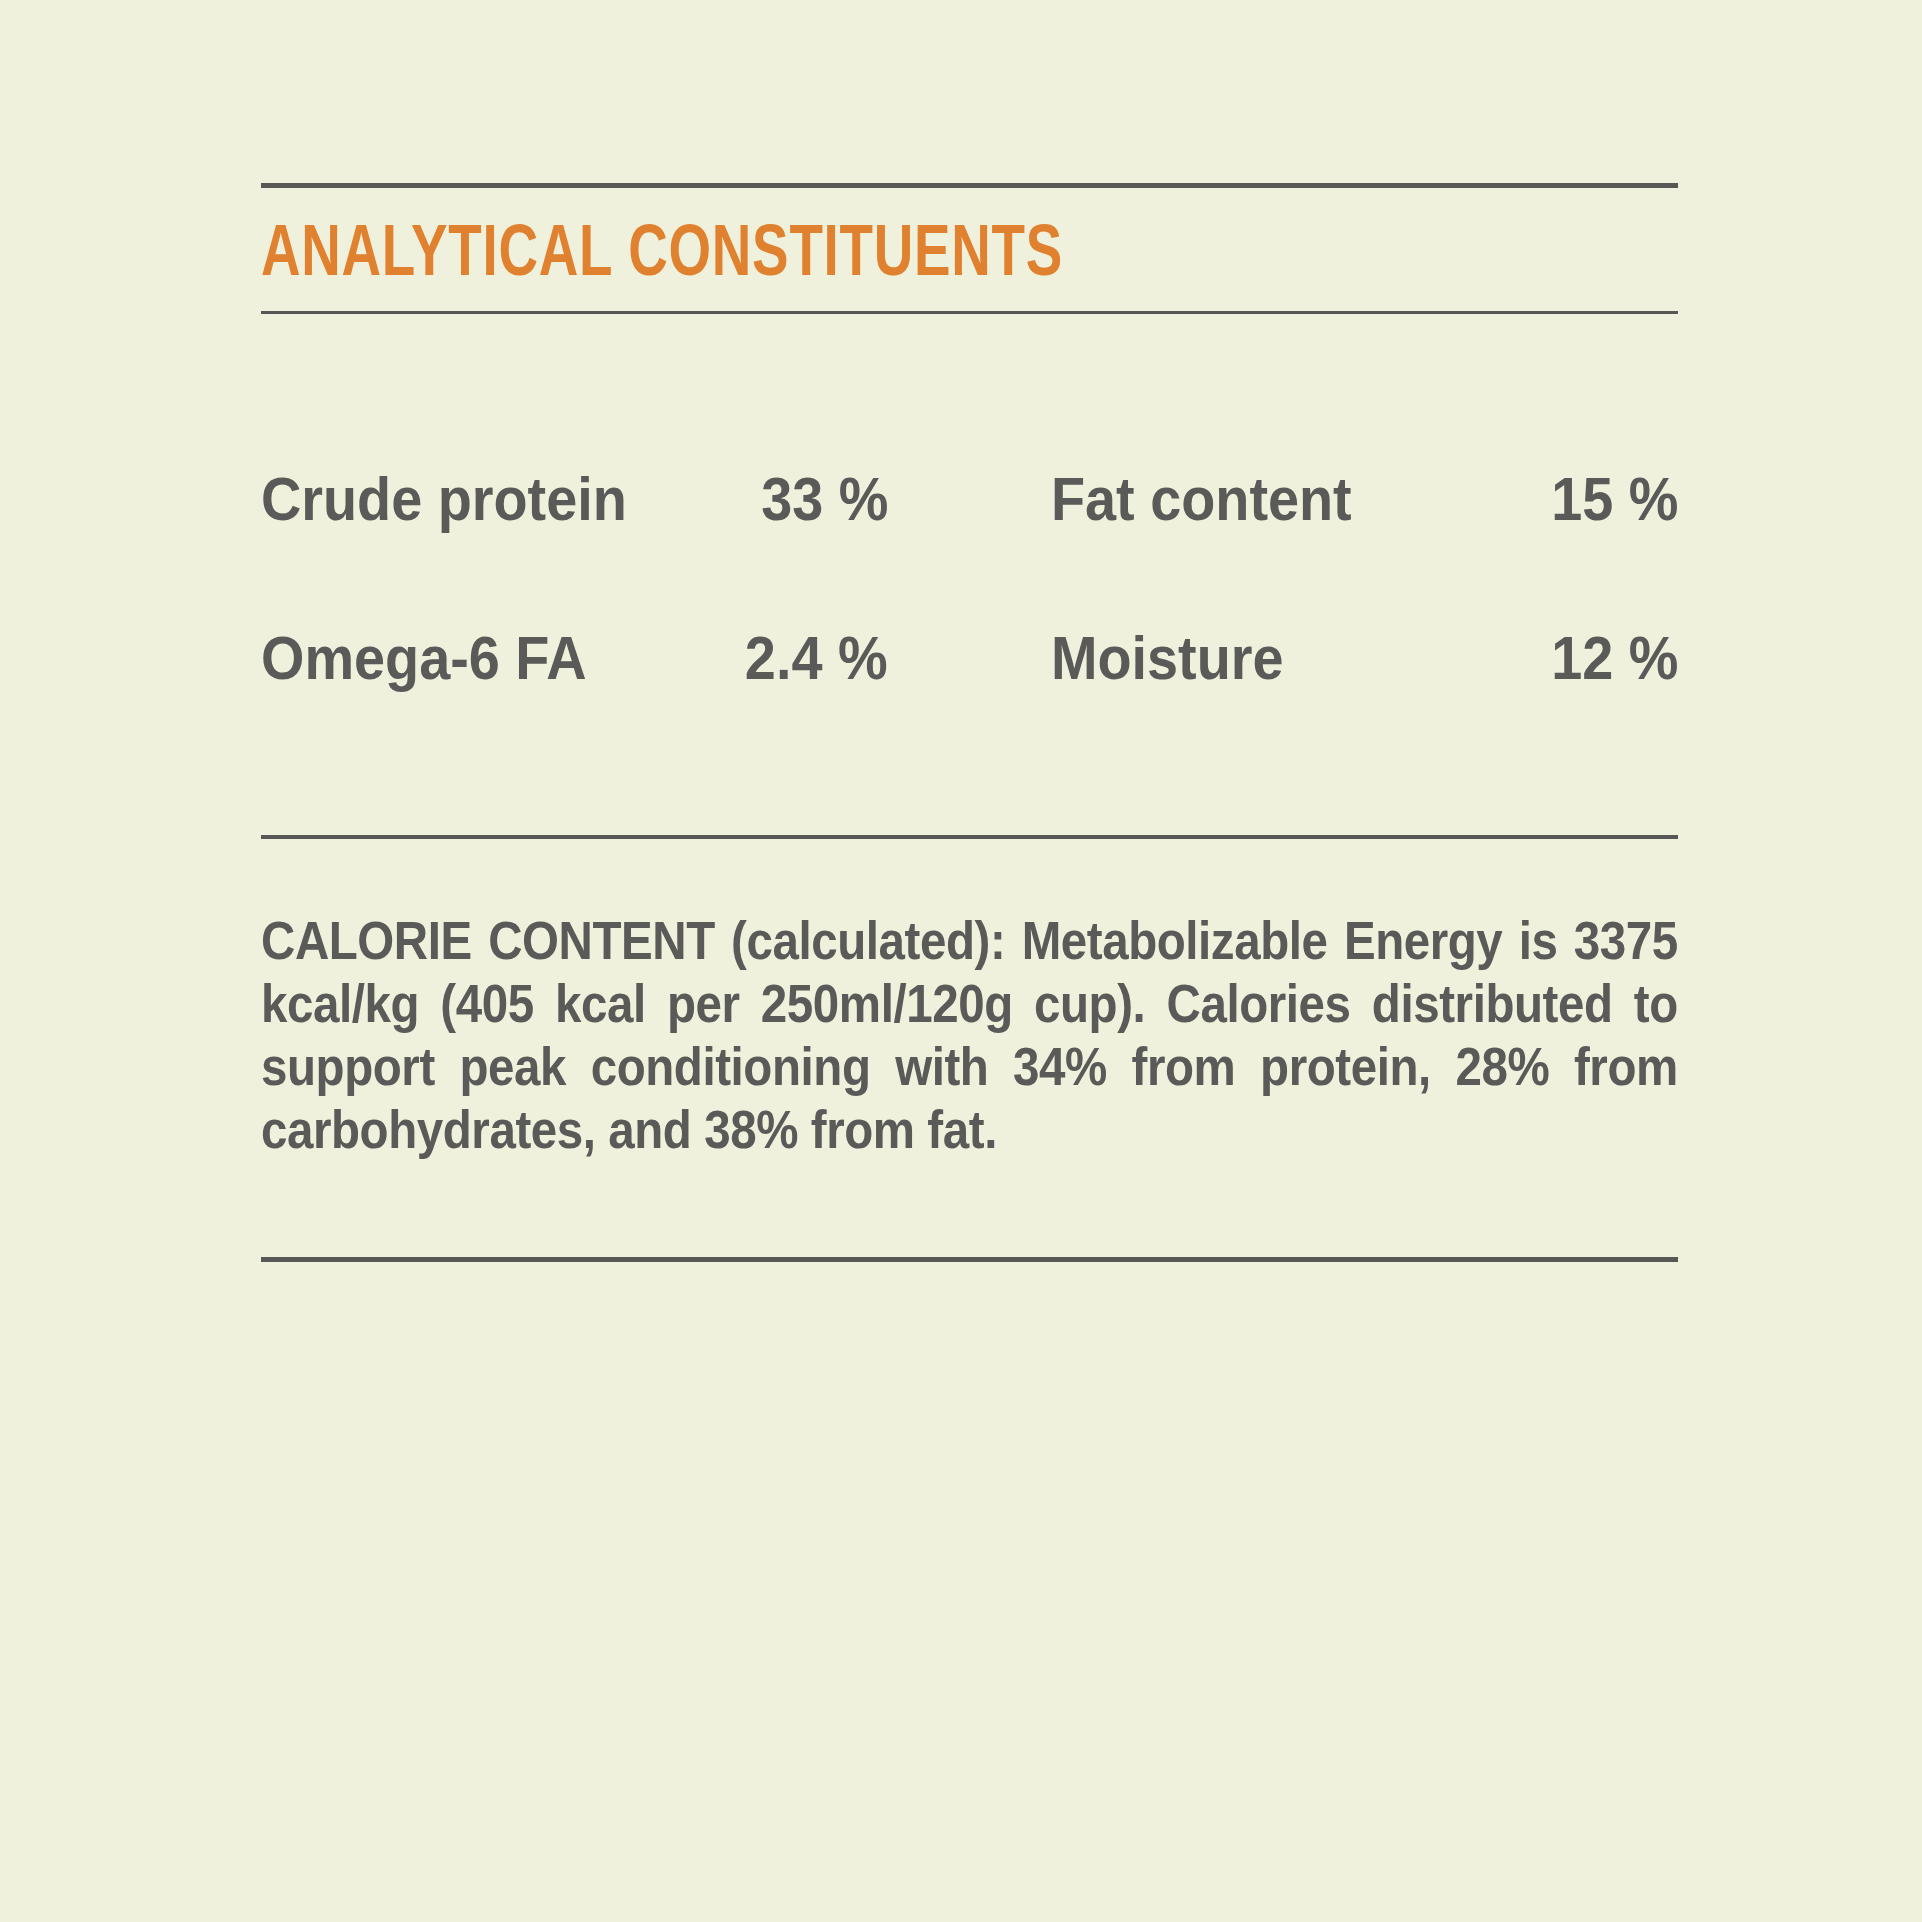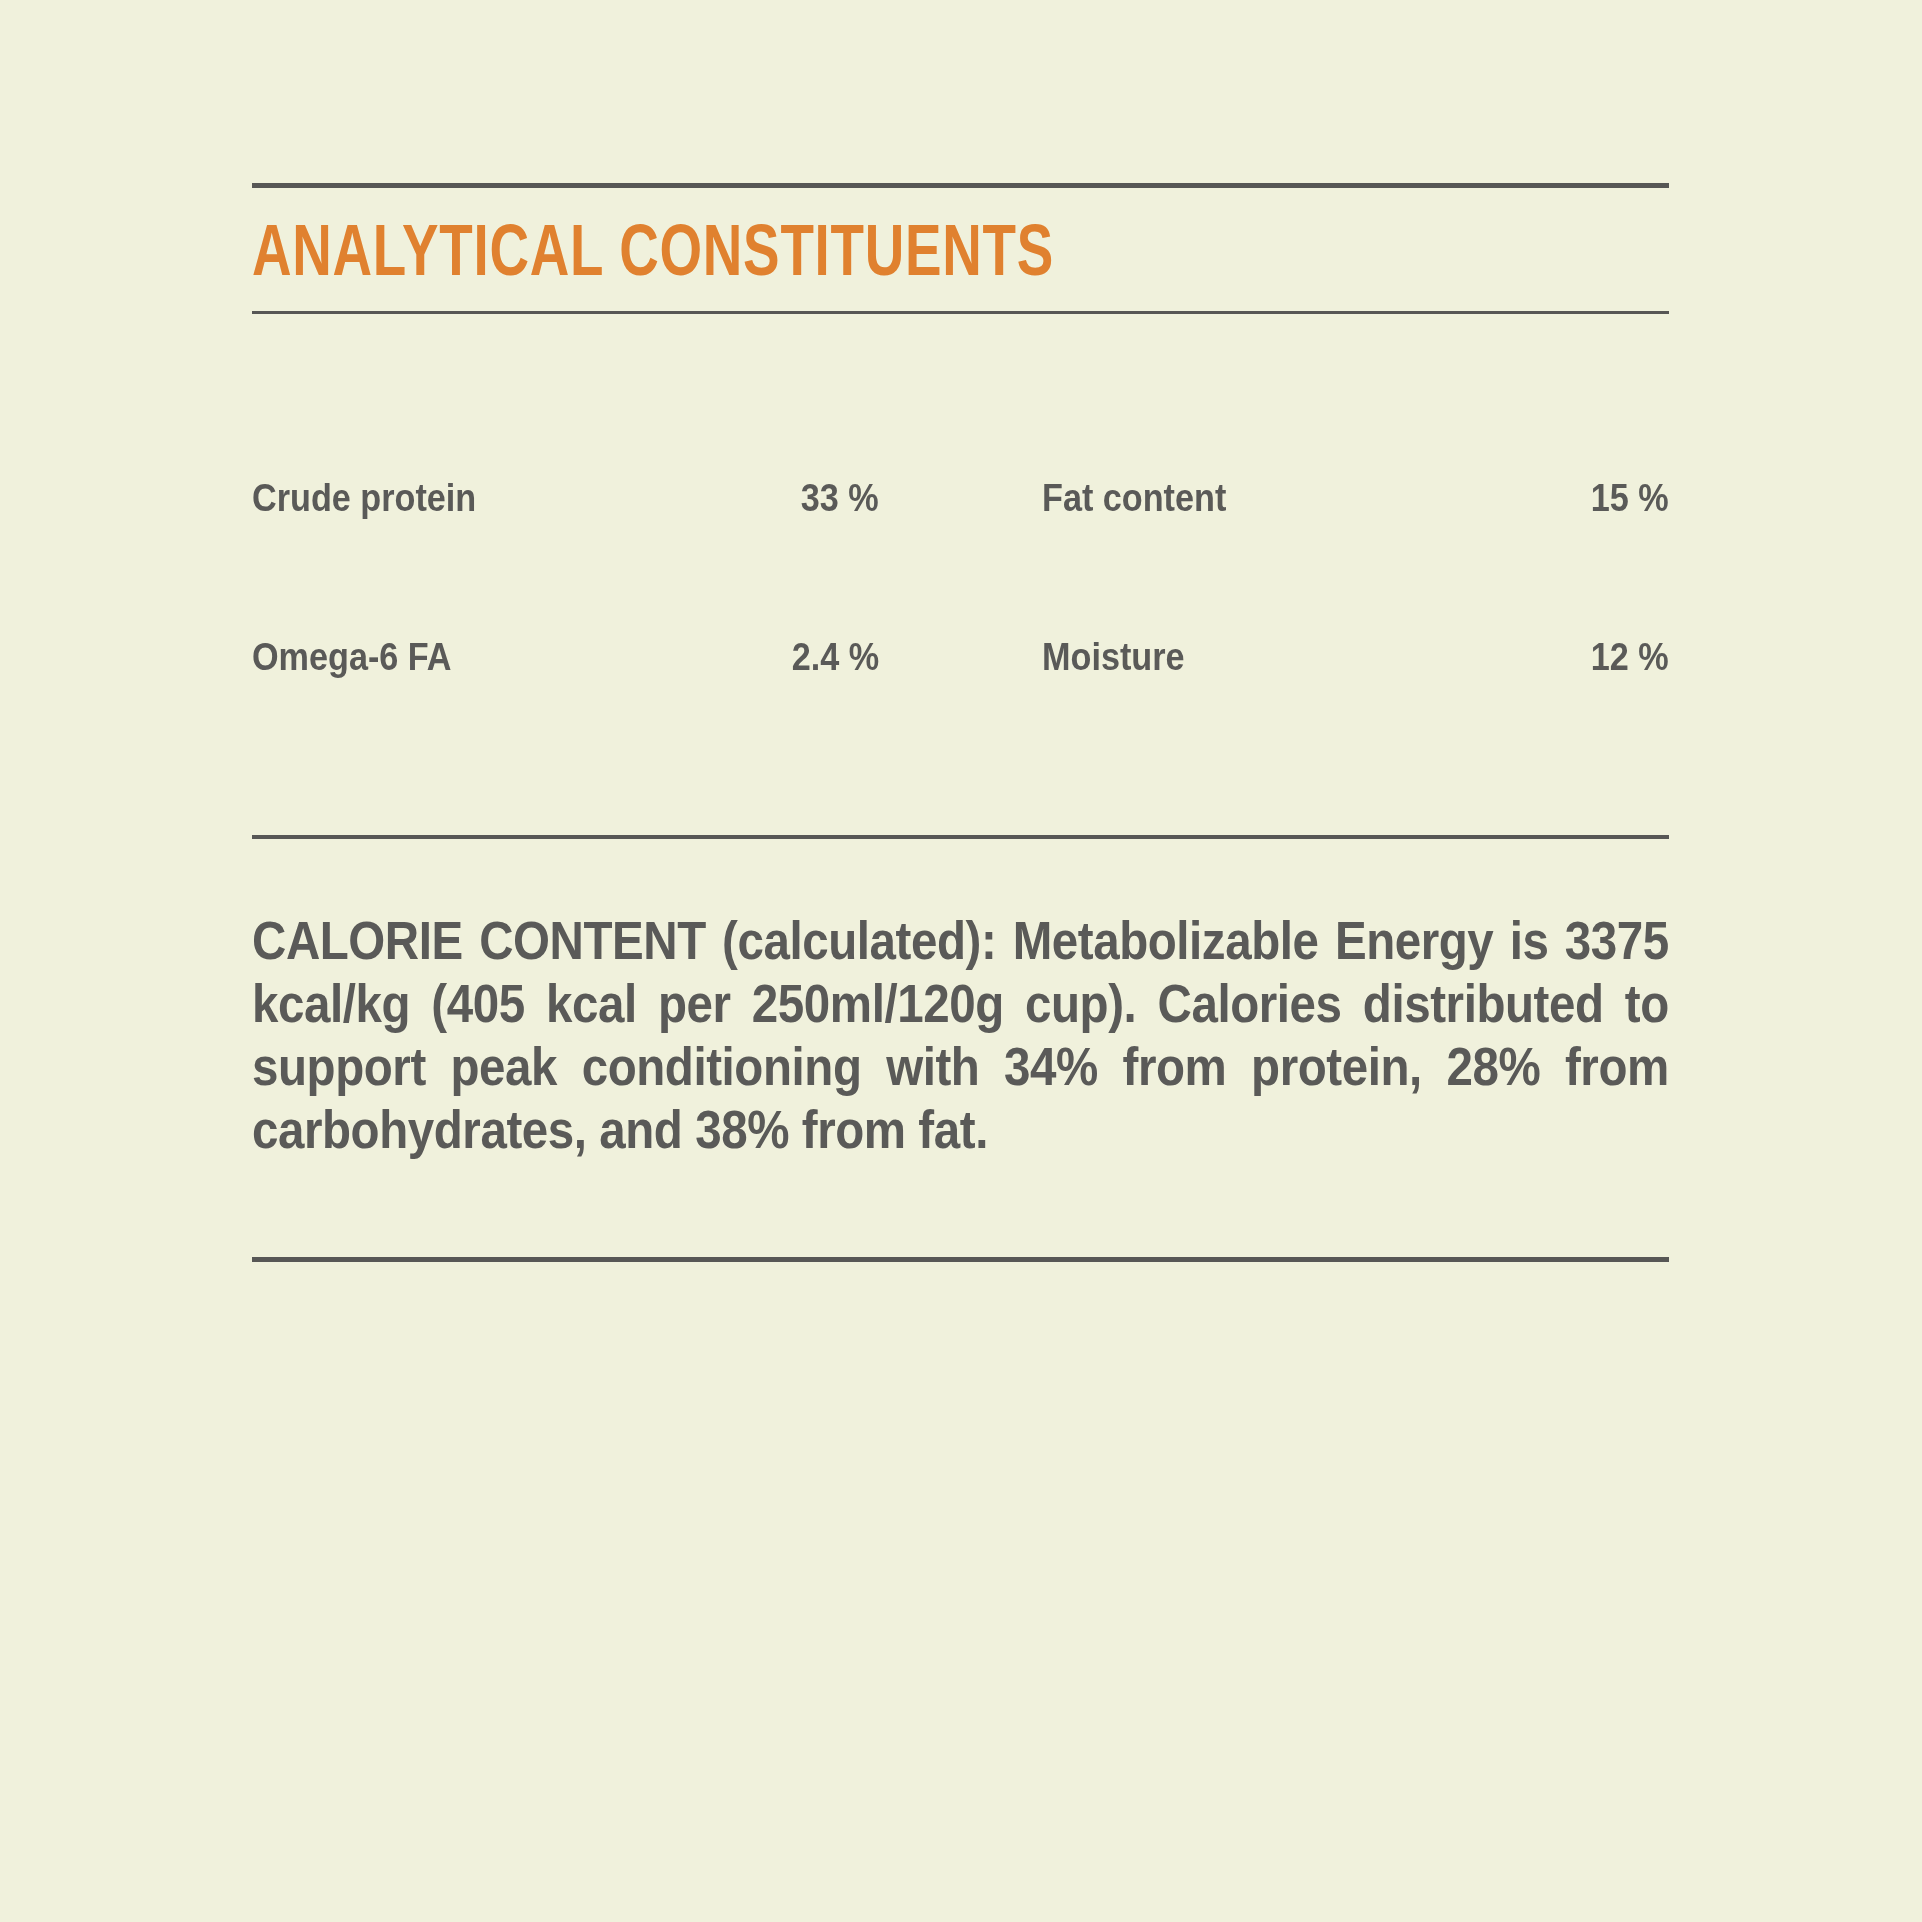--- a/index.html
+++ b/index.html
@@ -17,21 +17,21 @@
     color: var(--text);
   }
   .page {
     position: relative;
     width: 1922px; height: 1922px;
     background: var(--background);
     overflow: hidden;
   }
   .content {
     position: absolute;
-    left: 252px; top: 0;
+    left: 261px; top: 0;
     width: 1417px;
   }
   .rule {
     width: 100%;
     background: var(--rule);
     border: 0;
   }
   .rule-top    { margin-top: 183px; height: 4.8px; }
   .rule-thin   { height: 2.9px; }
   .rule-mid    { margin-top: 98px; height: 4.8px; }
@@ -56,21 +56,21 @@
     display: grid;
     grid-template-columns: 1fr 1fr;
     column-gap: 163px;
     grid-auto-rows: 159px;
     align-items: center;
   }
   .nutrient-row {
     display: flex;
     justify-content: space-between;
     align-items: center;
-    font-size: 38px;
+    font-size: 62px;
     white-space: nowrap;
   }
   .nutrient-label {
     transform: scaleX(0.9);
     transform-origin: 0 50%;
   }
   .nutrient-value {
     transform: scaleX(0.9);
     transform-origin: 100% 50%;
   }

